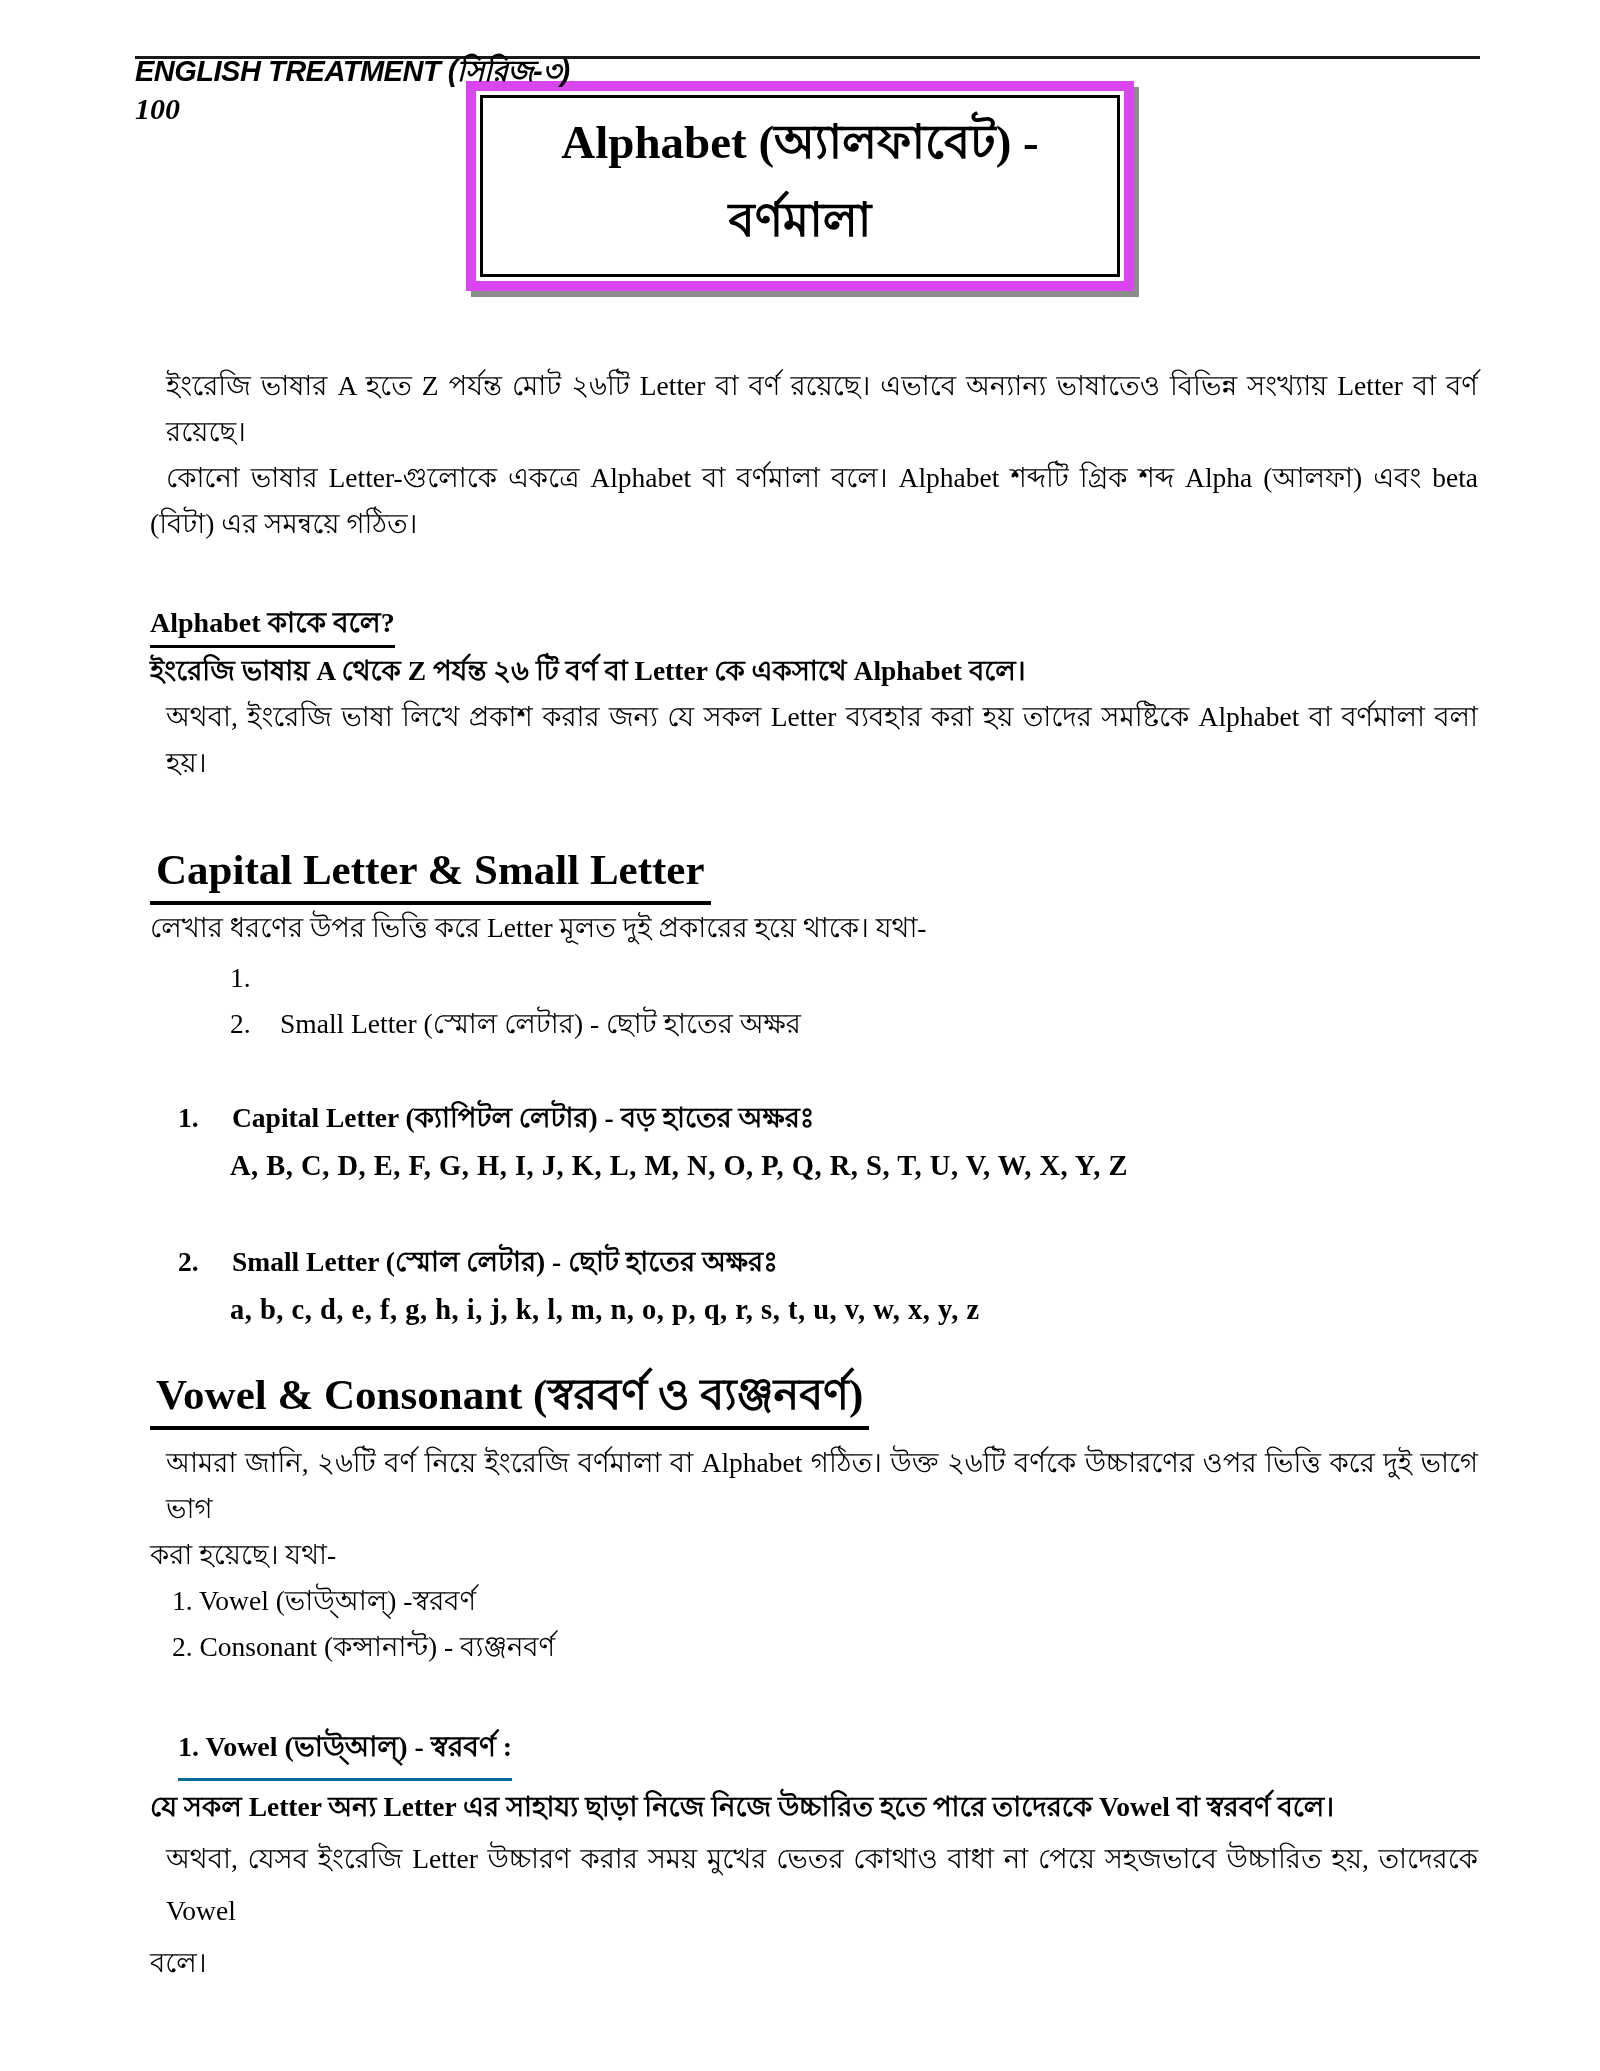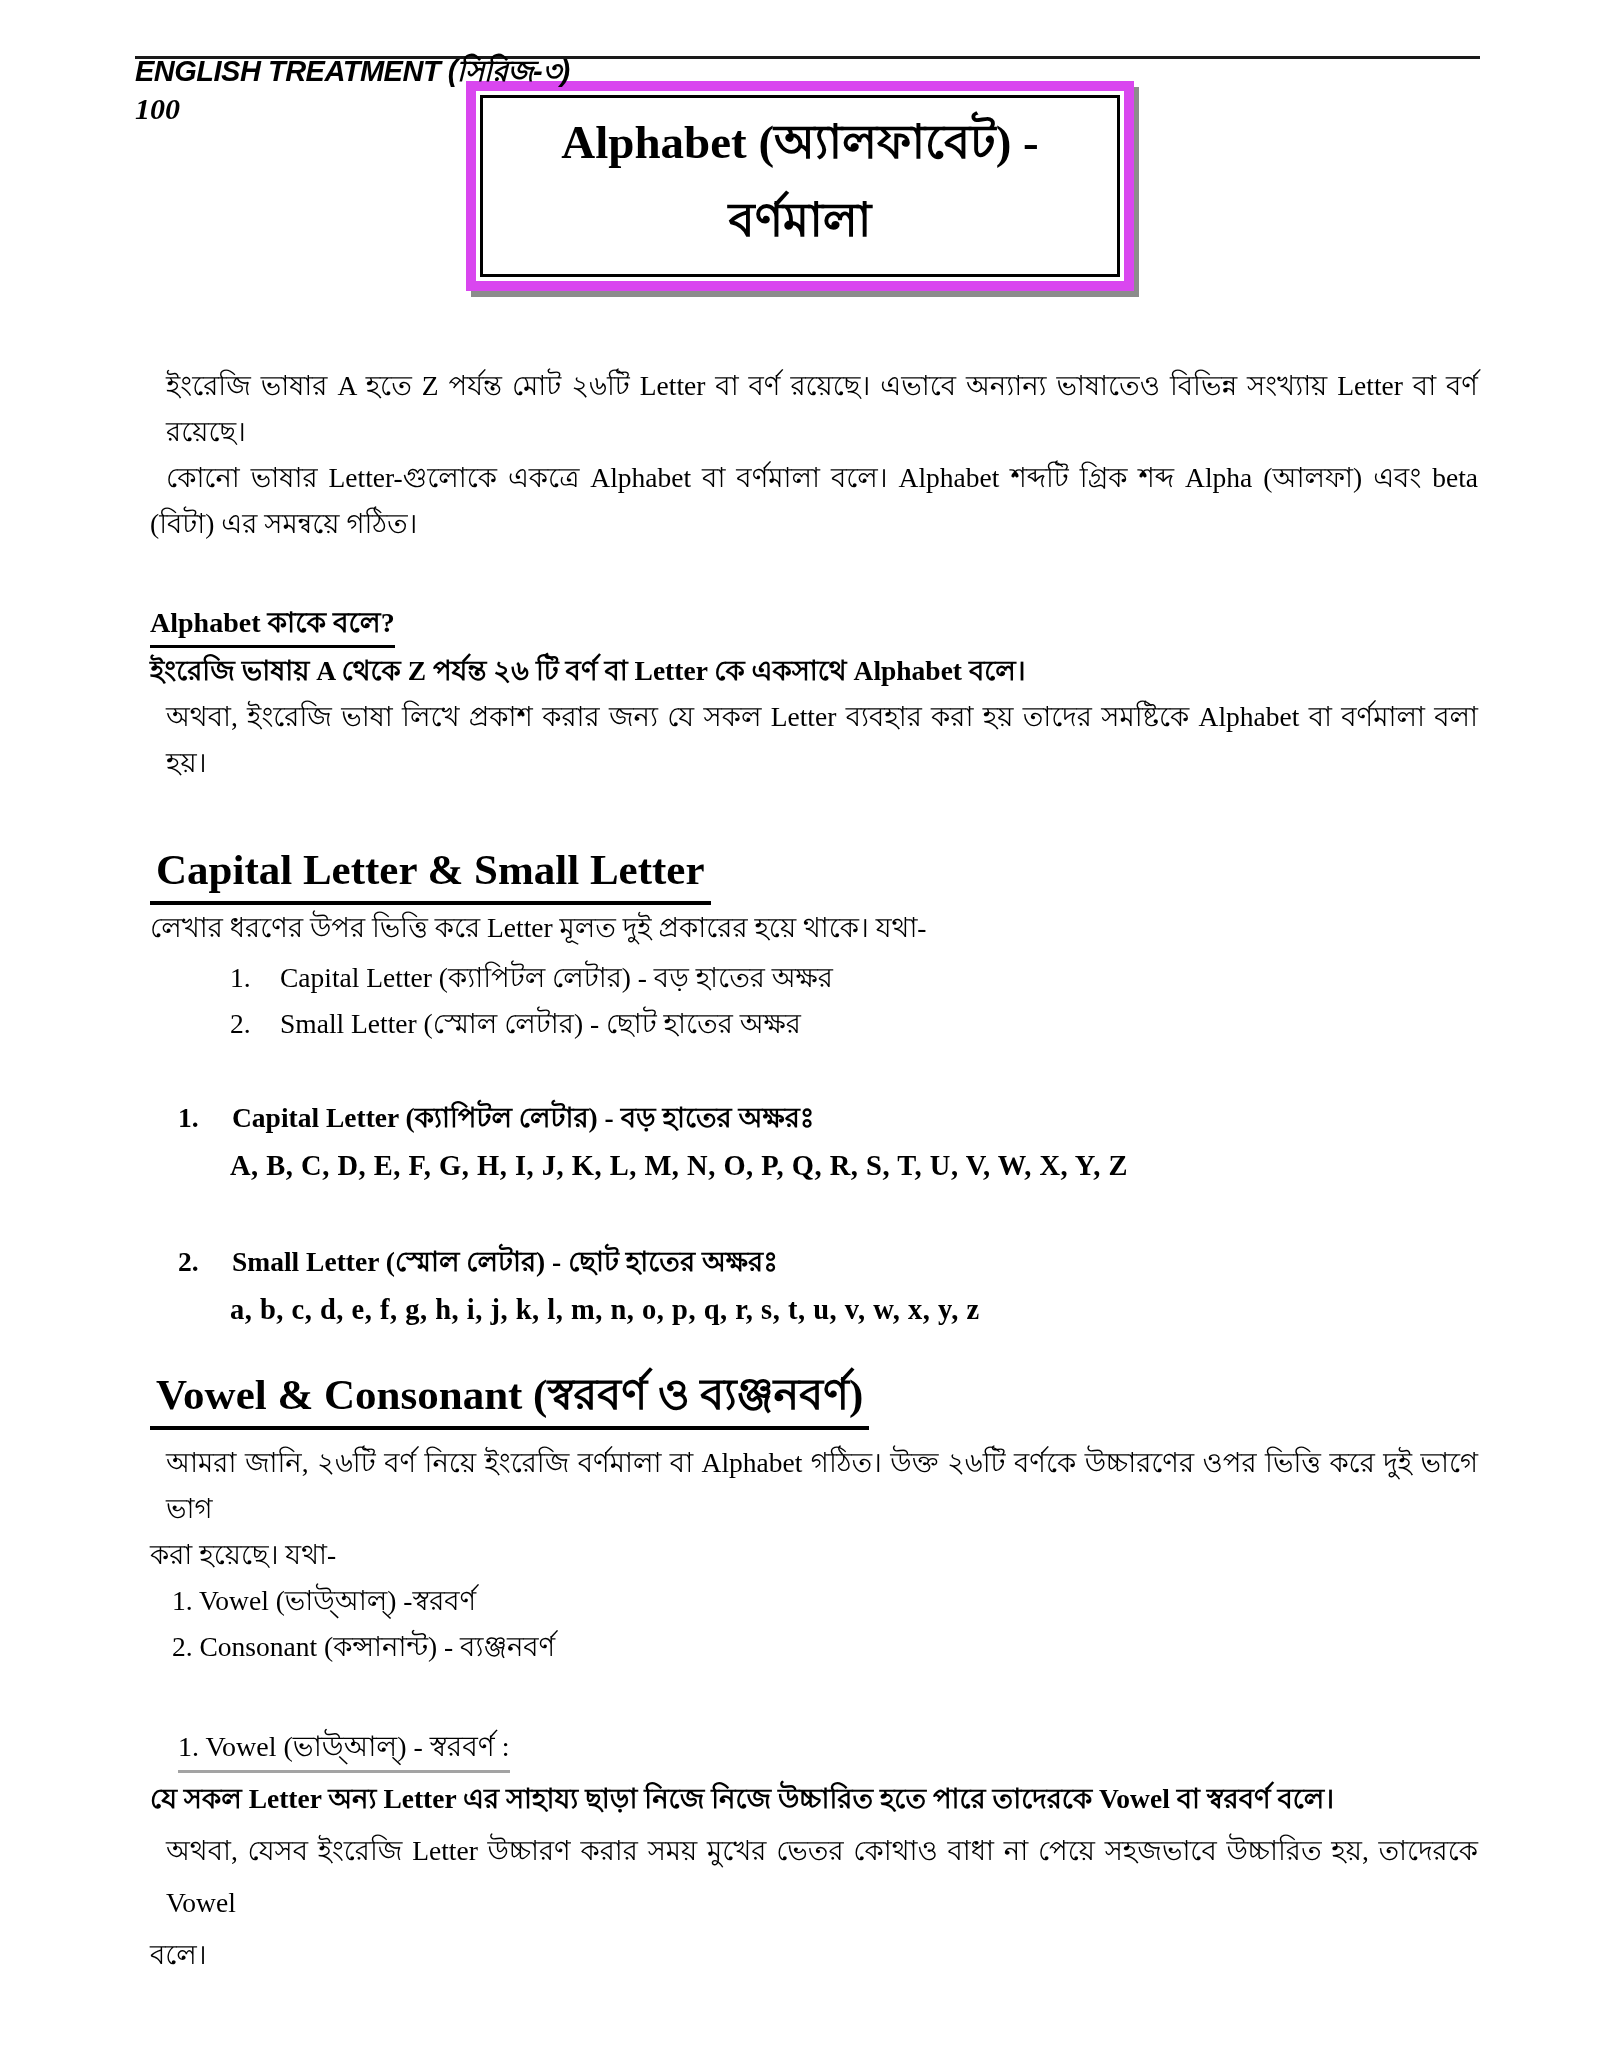--- a/index.html
+++ b/index.html
@@ -81,23 +81,23 @@
     letter-spacing: 0.5px;
   }
   .vc-heading-wrap { margin-top: 34px; }
   .vc-intro { margin-top: 10px; }
   .vc-list { margin-top: 0; }
   .vc-item { margin-left: 22px; }
   .vowel-sec { margin-top: 56px; }
   .vowel-sec-heading {
     display: inline-block;
     margin-left: 28px;
-    font-size: 28px; font-weight: normal;
-    border-bottom: 3px solid #a3a3a3;
-    padding-bottom: 2px;
+    font-size: 28px; font-weight: bold;
+    border-bottom: 3px solid #0369a1;
+    padding-bottom: 10px;
     line-height: 42px;
   }
   .vowel-sec .body-line { line-height: 52px; }
 </style>
 </head>
 <body>
 
 <div class="header">
   <span class="page-num">100</span>
   <span class="header-title">ENGLISH TREATMENT (সিরিজ-৩)</span>
@@ -127,21 +127,20 @@
   </div>
 
   <div class="cs-heading-wrap big-heading-wrap">
     <span class="big-heading">Capital Letter &amp; Small Letter</span>
   </div>
   <div class="body-line">লেখার ধরণের উপর ভিত্তি করে Letter মূলত দুই প্রকারের হয়ে থাকে। যথা-</div>
 
   <div class="num-list">
     <div class="num-item body-line">
       <span class="num">1.</span>
-      <span>Capital Letter (ক্যাপিটল লেটার) - বড় হাতের অক্ষর</span>
     </div>
     <div class="num-item body-line">
       <span class="num">2.</span>
       <span>Small Letter (স্মোল লেটার) - ছোট হাতের অক্ষর</span>
     </div>
   </div>
 
   <div class="bold-sec">
     <div class="bold-sec-title body-line">
       <span class="num">1.</span>

